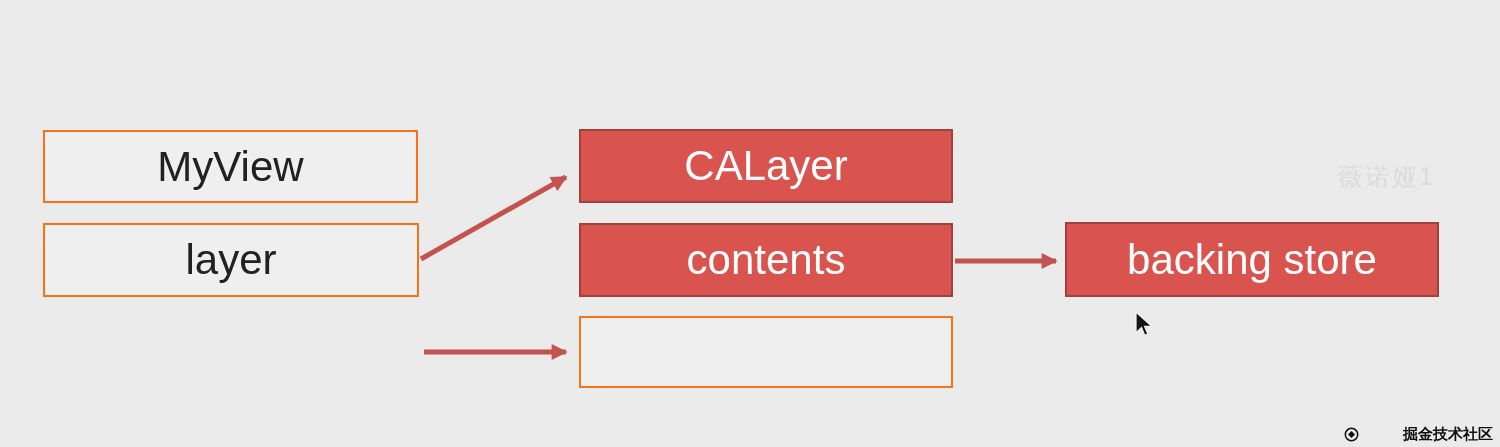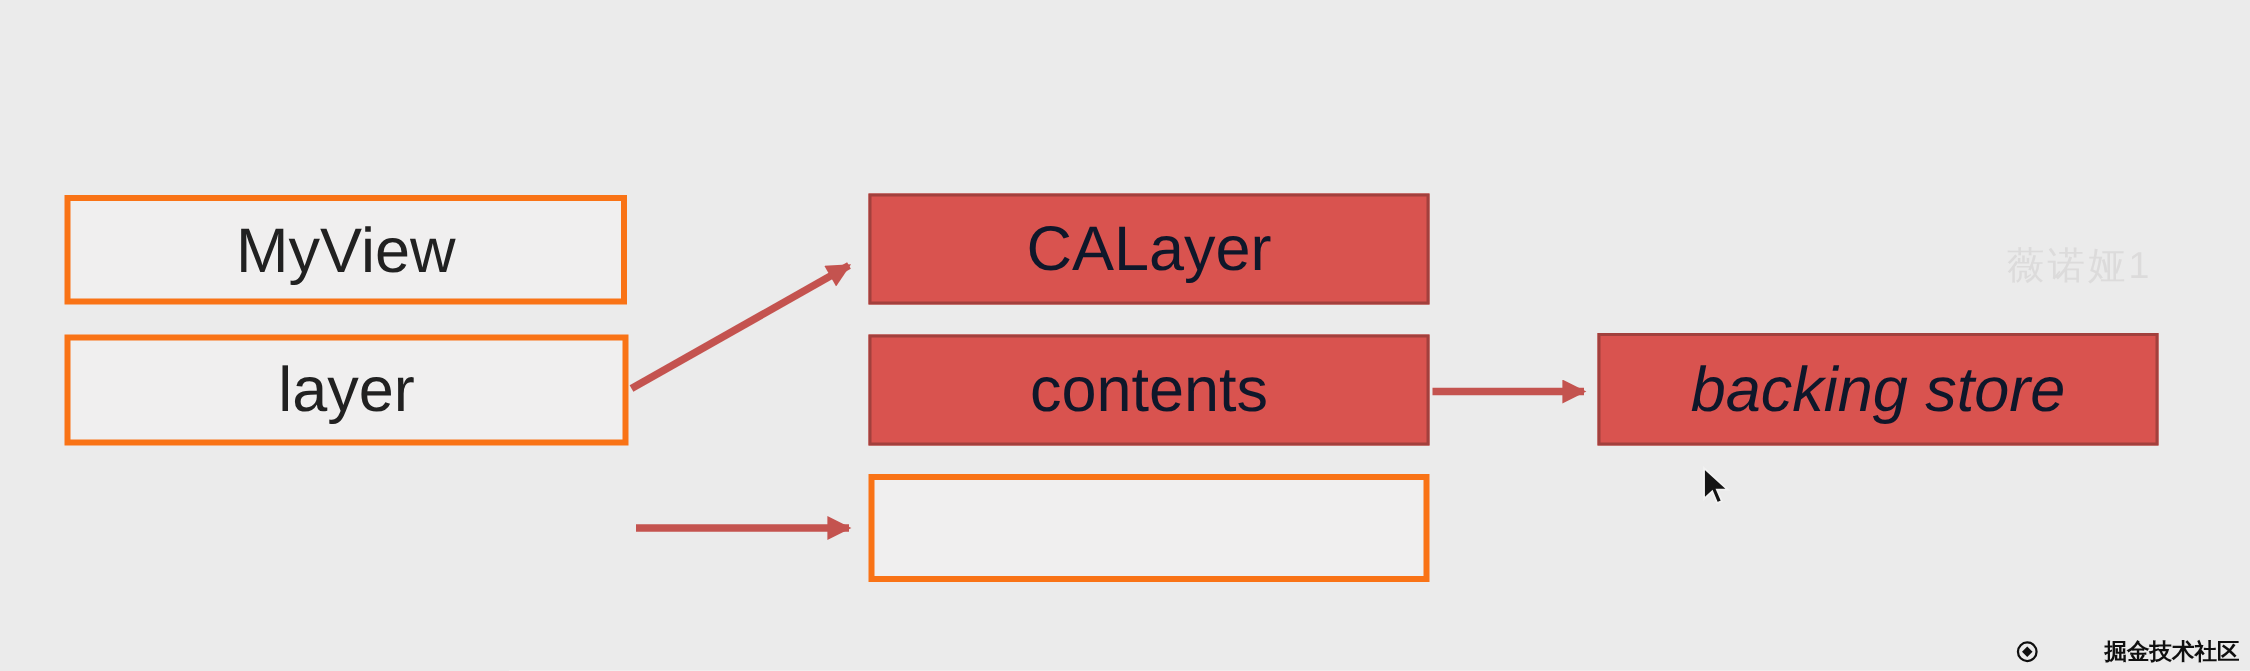--- a/index.html
+++ b/index.html
@@ -12,27 +12,27 @@
   }
   .box {
     position:absolute;
     display:flex; align-items:center; justify-content:center;
     font-size:42px;
     box-sizing:border-box;
     white-space:nowrap;
   }
   .box.plain {
     background:#f0efef;
-    border:4px solid #f97316;
+    border:2px solid #f97316;
     color:#212121;
   }
   .box.red {
     background:#d9534f;
     border:2px solid #a2403d;
-    color:#0f172a;
+    color:#ffffff;
   }
   .overlay {
     position:absolute; left:0; top:0;
     pointer-events:none;
   }
   .watermark {
     position:absolute;
     left:1338px; top:160px;
     font-size:25px;
     letter-spacing:2px;
@@ -74,21 +74,21 @@
   <div class="box red" style="left:579px; top:129px; width:374px; height:74px;">
     <span>CALayer</span>
   </div>
   <div class="box red" style="left:579px; top:223px; width:374px; height:74px;">
     <span>contents</span>
   </div>
   <div class="box plain" style="left:579px; top:316px; width:374px; height:72px;">
     <span></span>
   </div>
 
-  <div class="box red" style="left:1065px; top:222px; width:374px; height:75px;font-style:italic;">
+  <div class="box red" style="left:1065px; top:222px; width:374px; height:75px;">
     <span>backing store</span>
   </div>
 
   <div class="watermark" style="color: rgb(220, 219, 219);">薇诺娅1</div>
 
   <svg class="overlay" width="1500" height="447" viewBox="0 0 1500 447">
     <g transform="translate(1136,312) scale(1.25)">
       <polygon points="0,0 0,16.5 4.4,12.5 7,18.7 9.5,17.6 6.9,11.5 12.6,11.5" fill="#141414" stroke="#f2f2f2" stroke-width="1"></polygon>
     </g>
   </svg>

